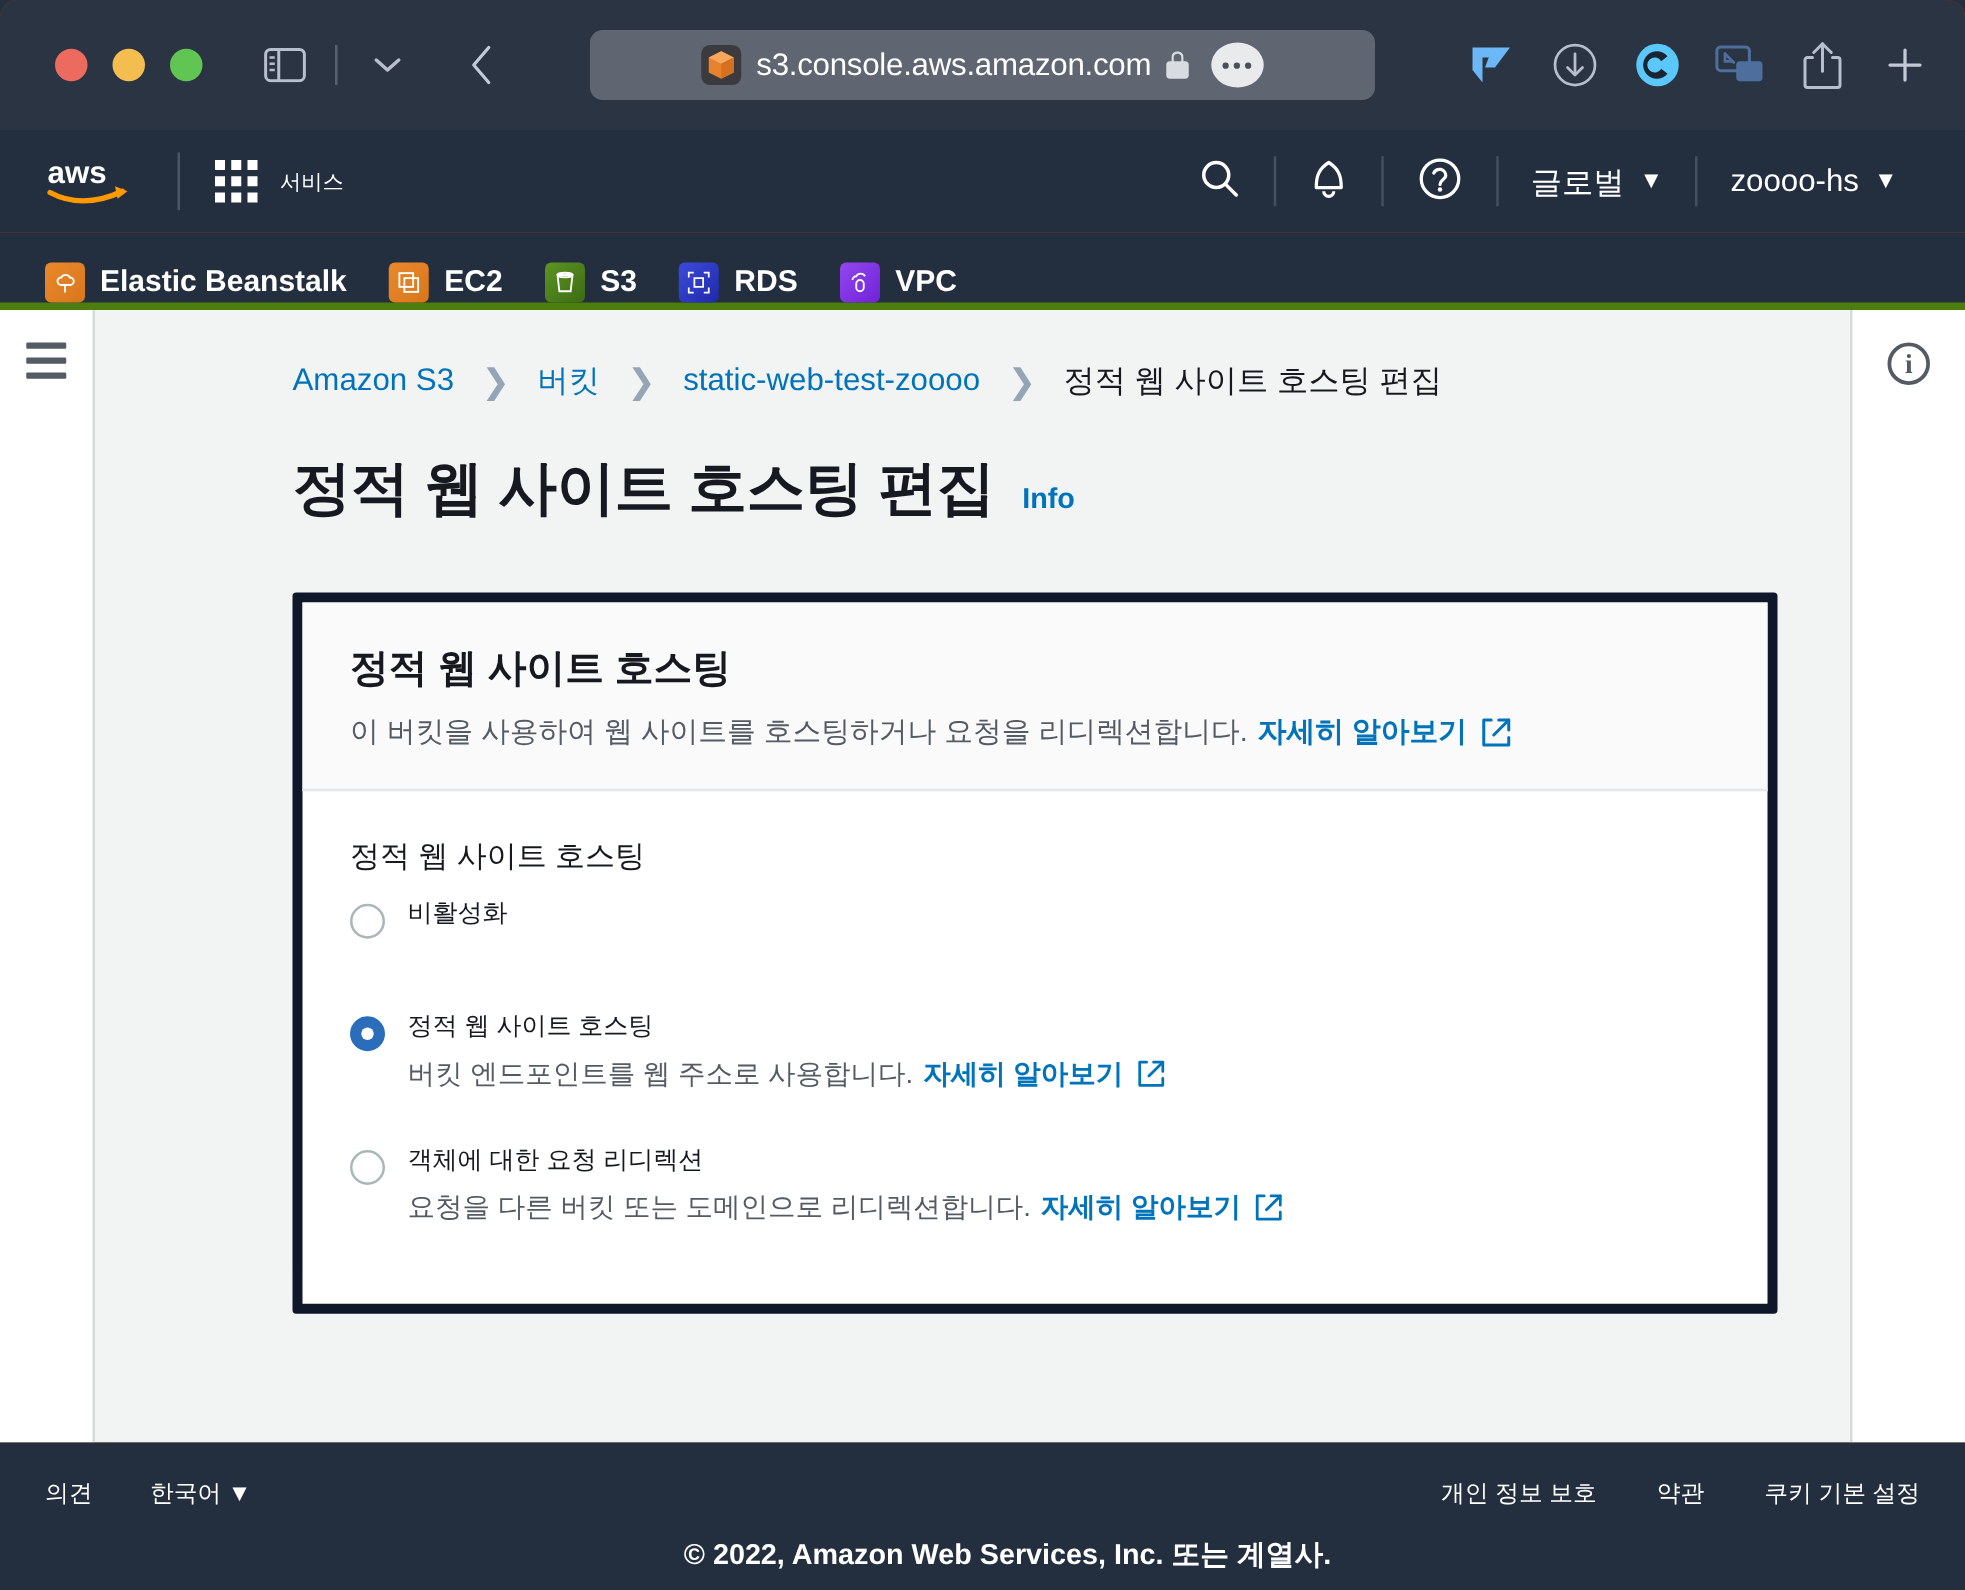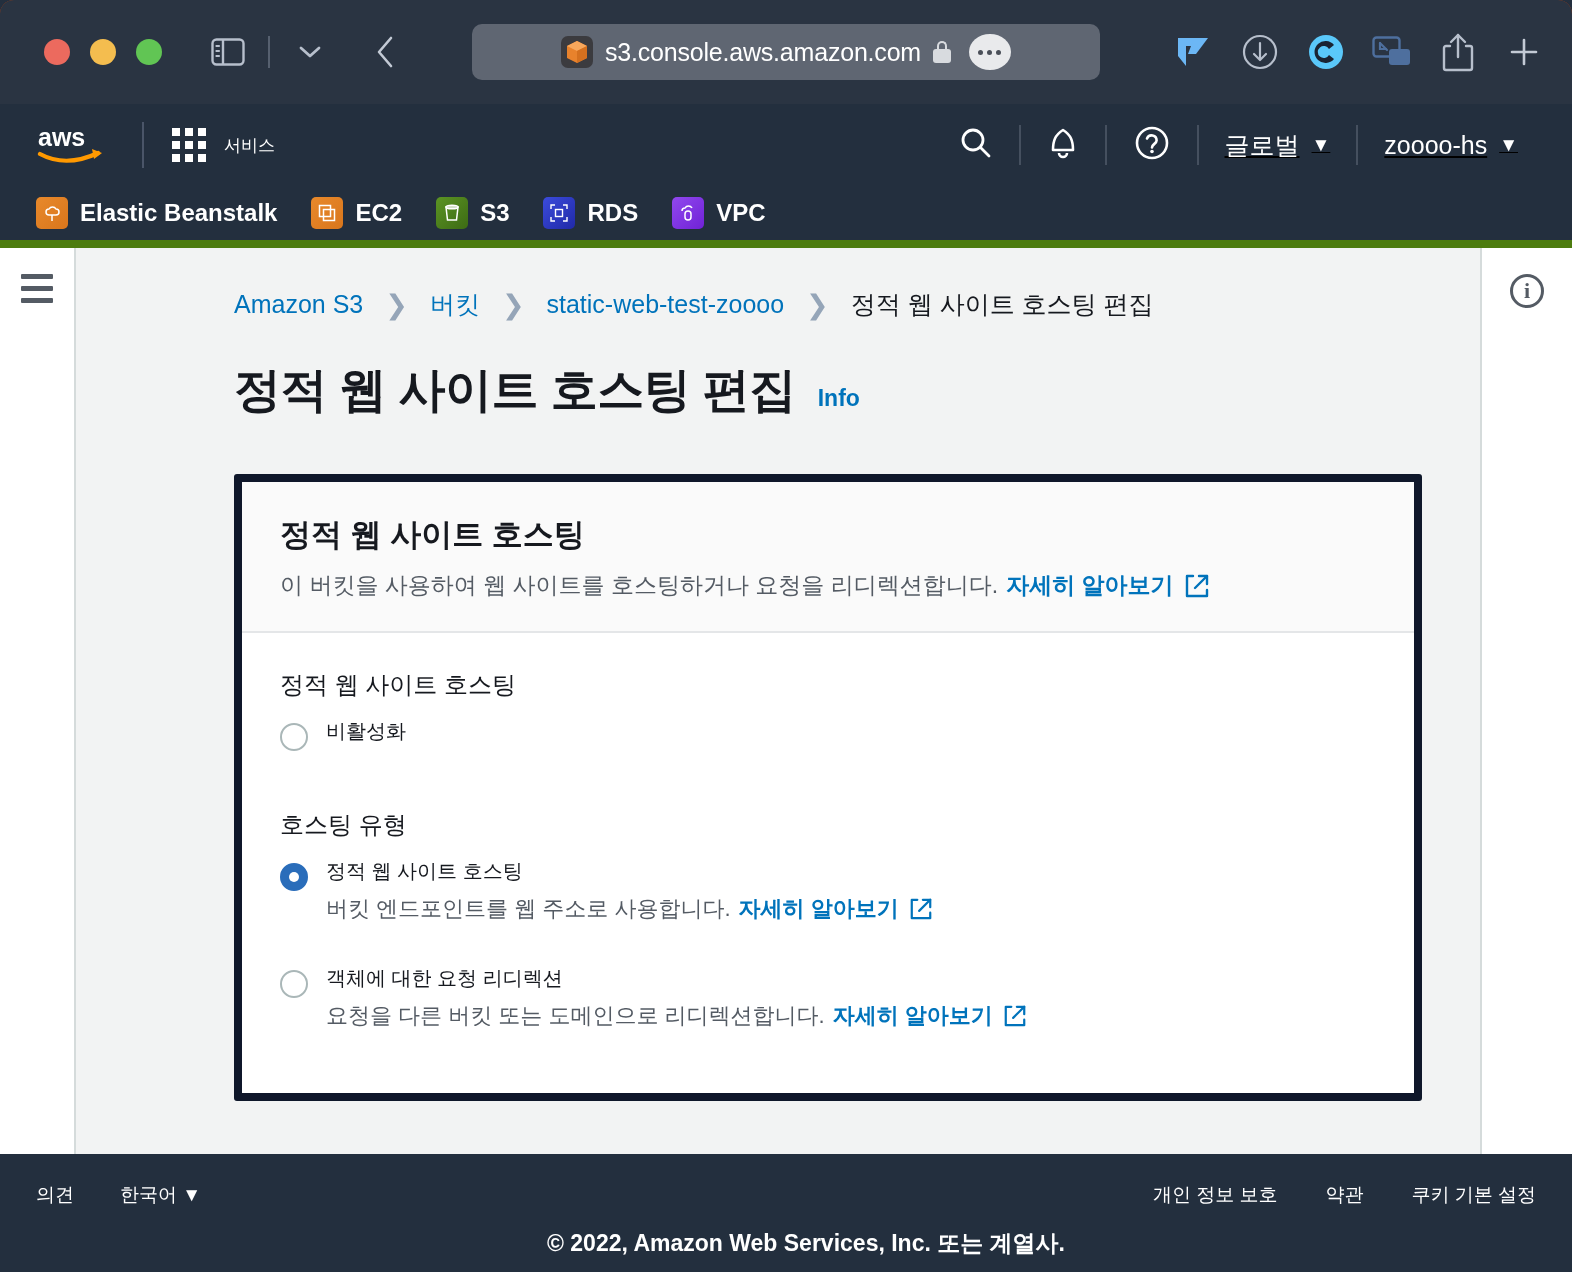--- a/index.html
+++ b/index.html
@@ -79,33 +79,33 @@
     display: flex; align-items: center;
     padding: 0 28px;
   }
   .aws-logo { width: 78px; height: 46px; margin-left: 8px; }
   .nav-sep { width: 2px; height: 46px; background: #4a5568; margin: 0 28px; }
   .services-btn { display: flex; align-items: center; gap: 18px; cursor: pointer; }
   .grid-icon { display: grid; grid-template-columns: repeat(3, 8px); gap: 5px; }
   .grid-icon i { width: 8px; height: 8px; background: #ffffff; display: block; }
   .services-label { color: #ffffff; font-size: 17px; }
 
-  .nav-right { margin-left: auto; display: flex; align-items: center; text-decoration: underline; }
+  .nav-right { margin-left: auto; display: flex; align-items: center; }
   .nav-right .slot { padding: 0 26px; display: flex; align-items: center; color: #ffffff; }
   .nav-right .sep { width: 2px; height: 40px; background: #45505f; }
   .nav-text { color: #ffffff; font-size: 25px; white-space: nowrap; }
   .caret { margin-left: 12px; font-size: 19px; color: #ffffff; }
 
   
   .fav-bar {
     height: 62px; flex: 0 0 62px;
     background: #232f3e;
-    display: flex; align-items: center;
+    display: flex; align-items: flex-end;
     padding: 0 36px; gap: 34px;
-    border-bottom: 8px solid #4d7c0f;
+    border-bottom: 6px solid #4d7c0f;
   }
   .fav-item { display: flex; align-items: center; gap: 12px; cursor: pointer; }
   .fav-ico {
     width: 32px; height: 32px; border-radius: 5px;
     display: flex; align-items: center; justify-content: center;
     color: #fff; font-size: 17px;
   }
   .fav-label { color: #ffffff; font-size: 24px; font-weight: 700; white-space: nowrap; }
 
   
@@ -482,21 +482,20 @@
           <div class="radio-row">
             <span class="radio"></span>
             <span class="radio-text">
               <span class="radio-label">비활성화</span>
             </span>
           </div>
 
 
           <div class="group-gap"></div>
 
-          <div class="field-label">호스팅 유형</div>
 
           <div class="radio-row">
             <span class="radio checked"></span>
             <span class="radio-text">
               <span class="radio-label">정적 웹 사이트 호스팅</span>
               <span class="radio-sub">
                 <span>버킷 엔드포인트를 웹 주소로 사용합니다.</span>
                 <span class="lrn">자세히 알아보기</span>
                 <span class="ext-ico">
                   <svg width="24" height="24" viewBox="0 0 26 26" fill="none" stroke="#0073bb" stroke-width="2.4" stroke-linecap="round" stroke-linejoin="round">

